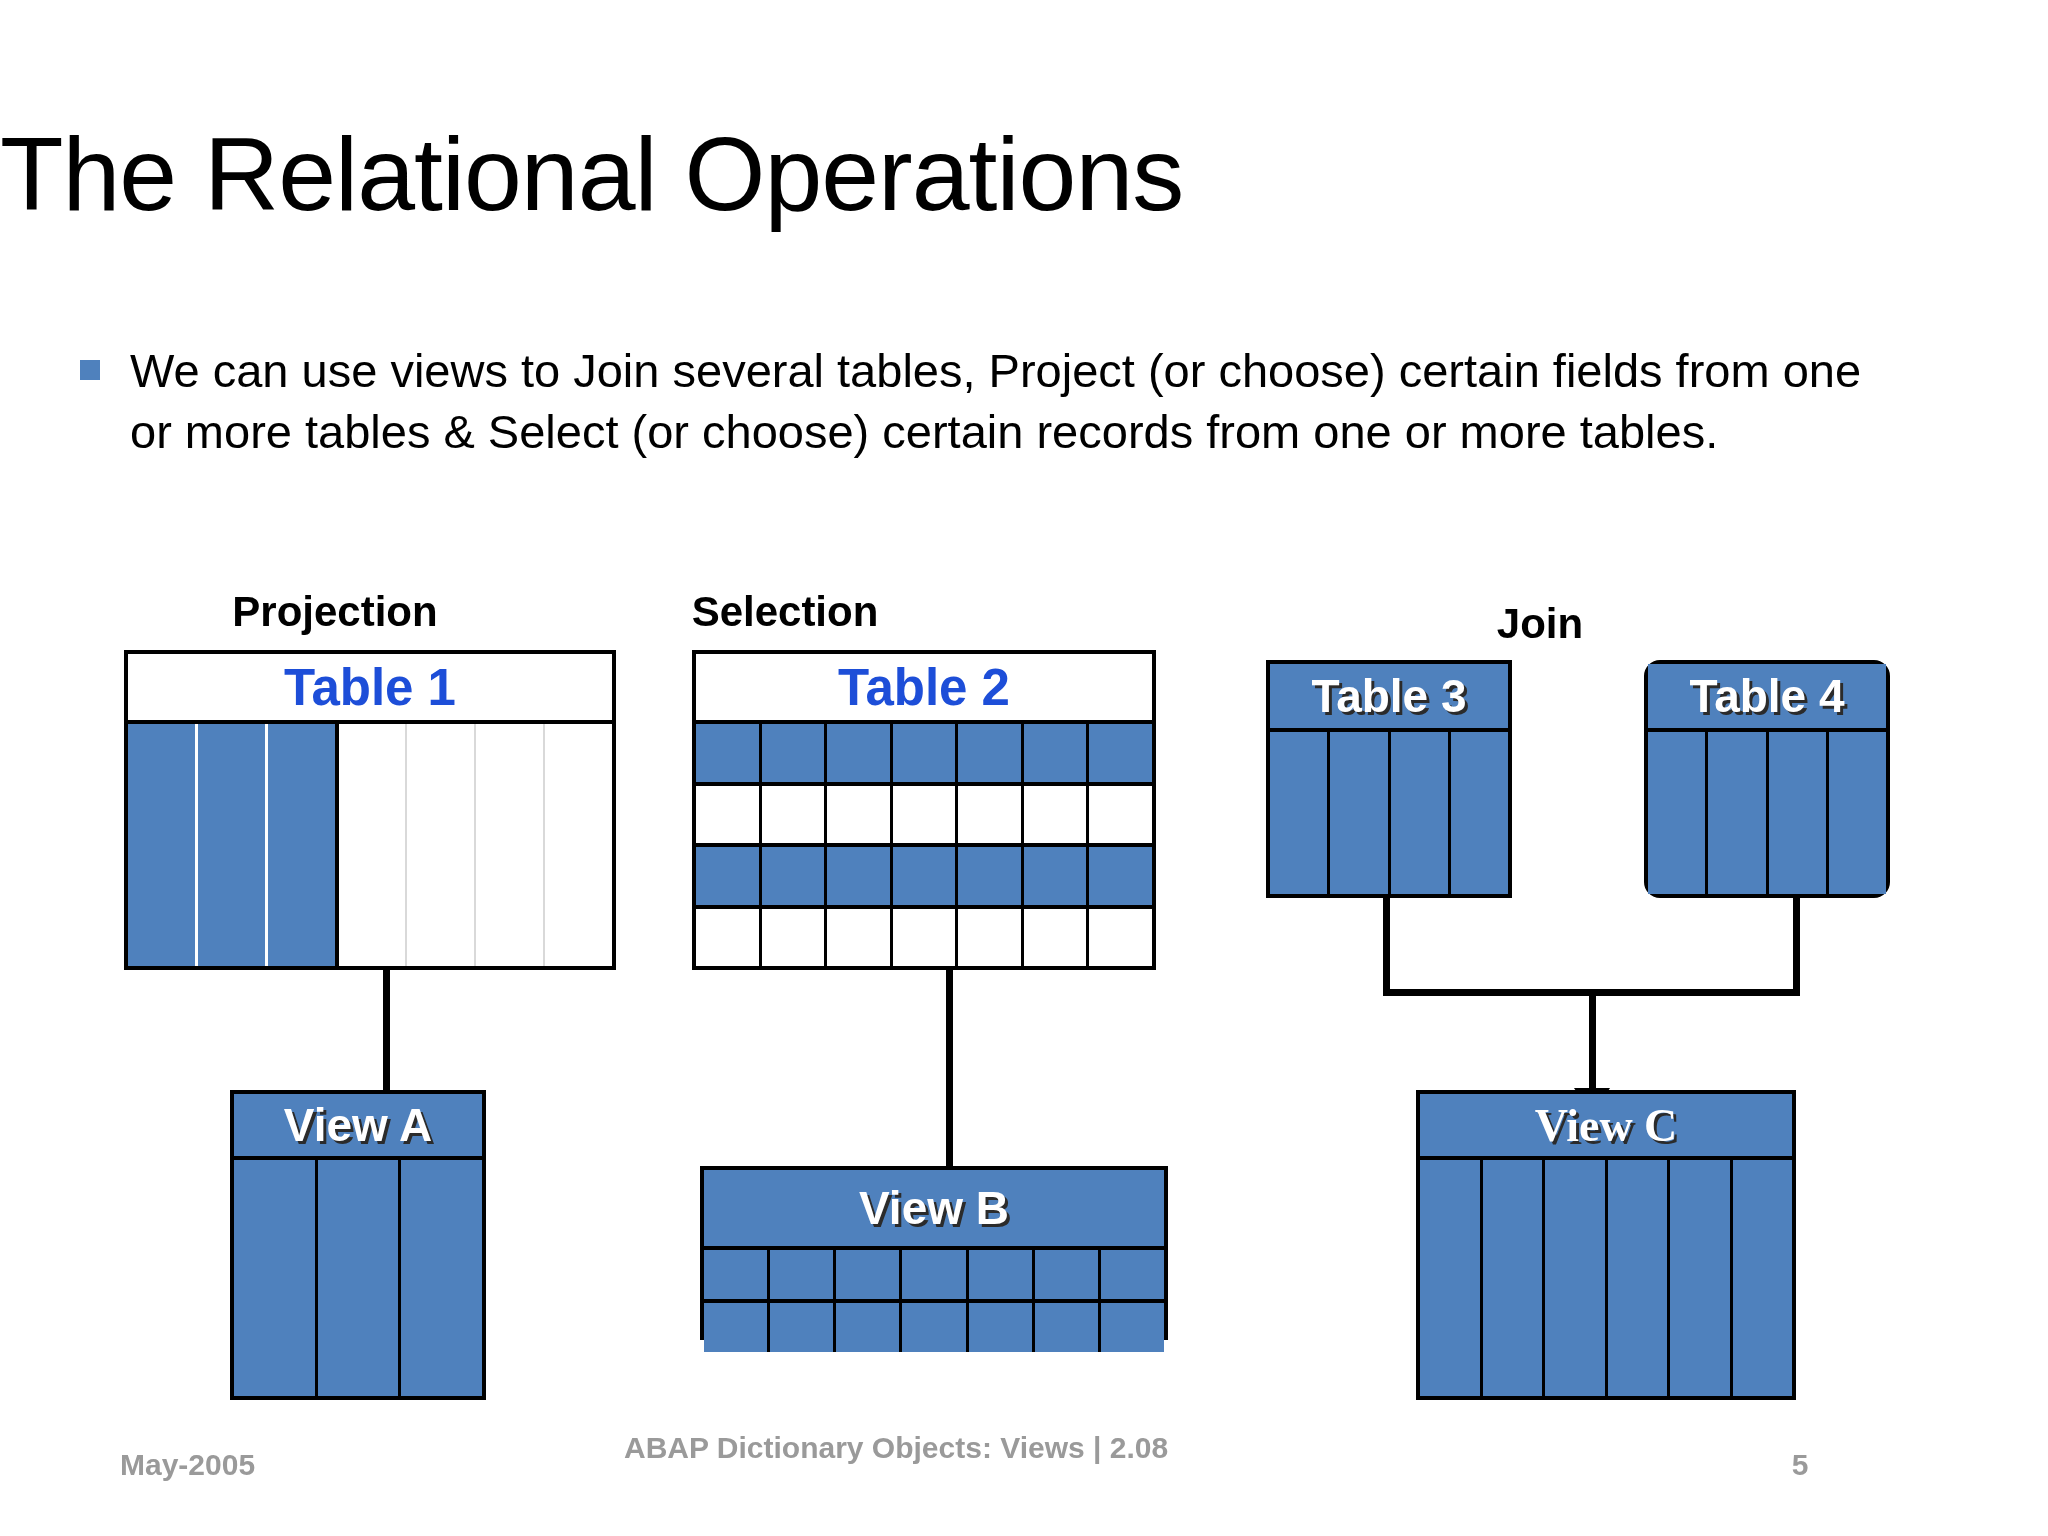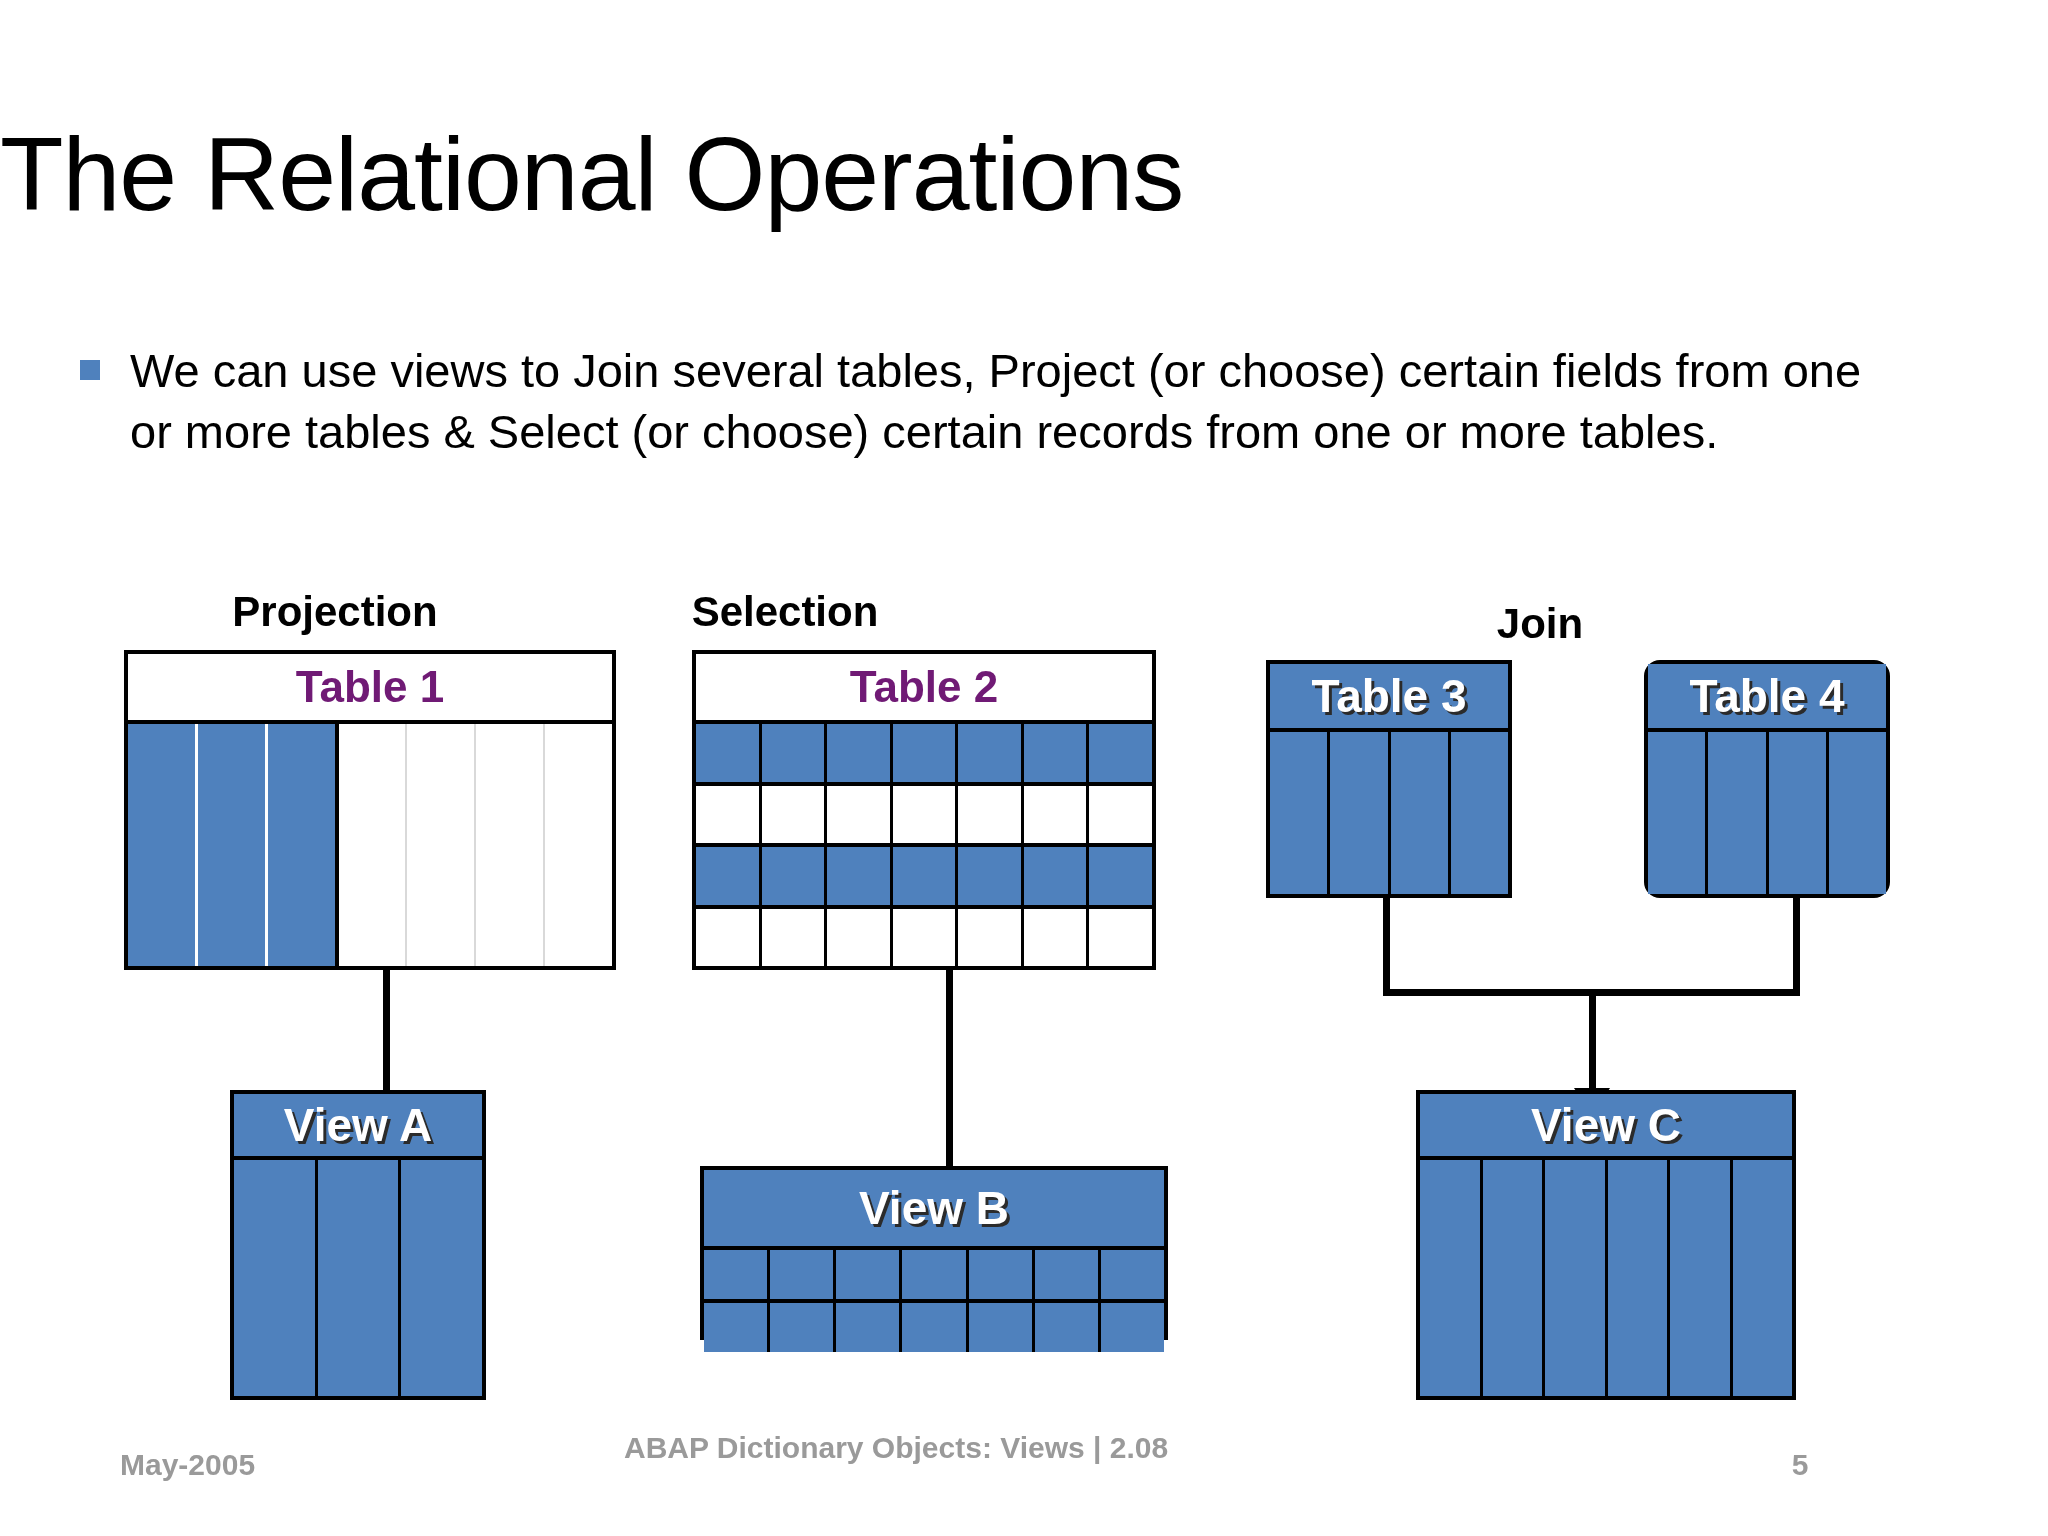--- a/index.html
+++ b/index.html
@@ -84,23 +84,23 @@
     position: relative;
     box-sizing: border-box;
     display: flex;
     align-items: center;
     justify-content: center;
     font-weight: bold;
     white-space: nowrap;
   }
   .head-white {
     background: #ffffff;
-    color: #701a75;
+    color: #1d4ed8;
     border-bottom: 4px solid #000000;
-    font-size: 44px;
+    font-size: 51px;
   }
   .head-blue {
     background: #4F81BD;
     color: #ffffff;
     border-bottom: 4px solid #000000;
     font-size: 46px;
     text-shadow: 3px 3px 0 #2b2b2b;
   }
   .tbox-body {
     position: relative;
@@ -305,21 +305,21 @@
         <div class="cell-col c-blue sep-black"></div>
         <div class="cell-col c-blue sep-black"></div>
         <div class="cell-col c-blue sep-black"></div>
         <div class="cell-col c-blue sep-black"></div>
         <div class="cell-col c-blue"></div>
       </div>
     </div>
   </div>
 
   <div class="tbox" style="left:1416px; top:1090px; width:380px; height:310px;">
-    <div class="tbox-head head-blue" style="height:66px;">
+    <div class="tbox-head head-blue" style="height:66px;font-family:Liberation Serif, serif;">
       <span>View C</span>
     </div>
     <div class="tbox-body" style="height:236px;">
       <div class="cell-col c-blue sep-black"></div>
       <div class="cell-col c-blue sep-black"></div>
       <div class="cell-col c-blue sep-black"></div>
       <div class="cell-col c-blue sep-black"></div>
       <div class="cell-col c-blue sep-black"></div>
       <div class="cell-col c-blue"></div>
     </div>

